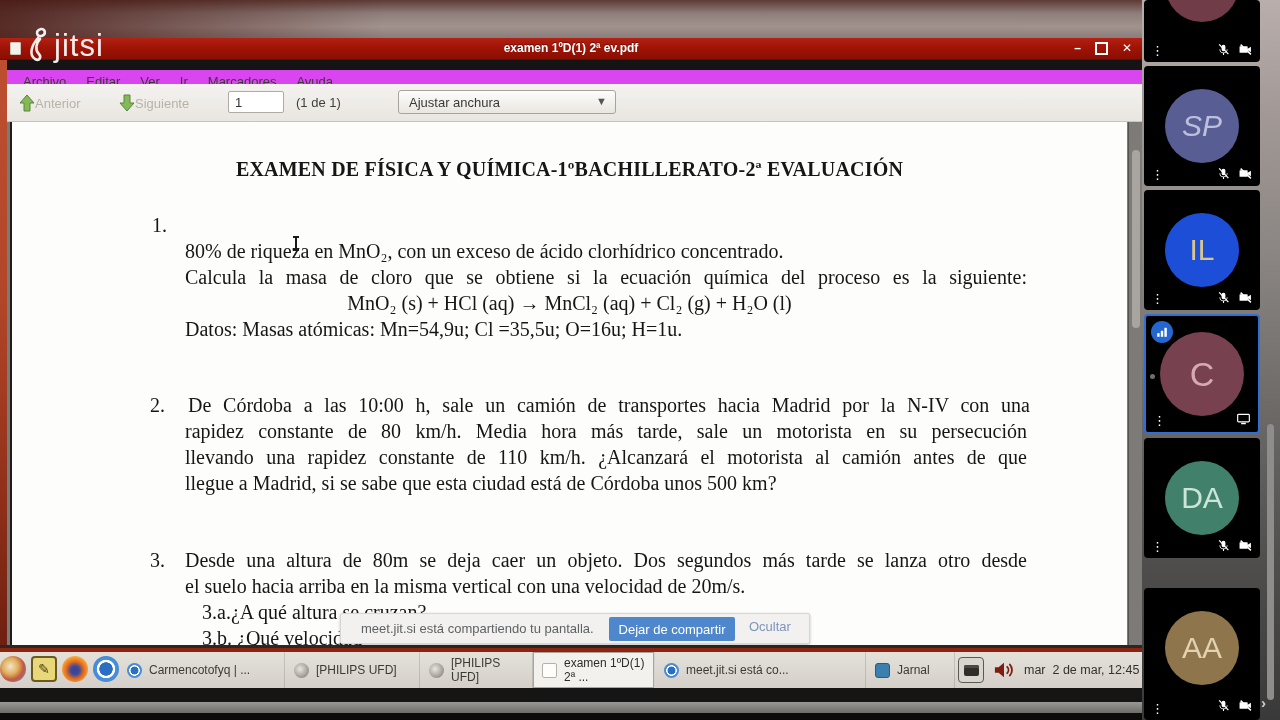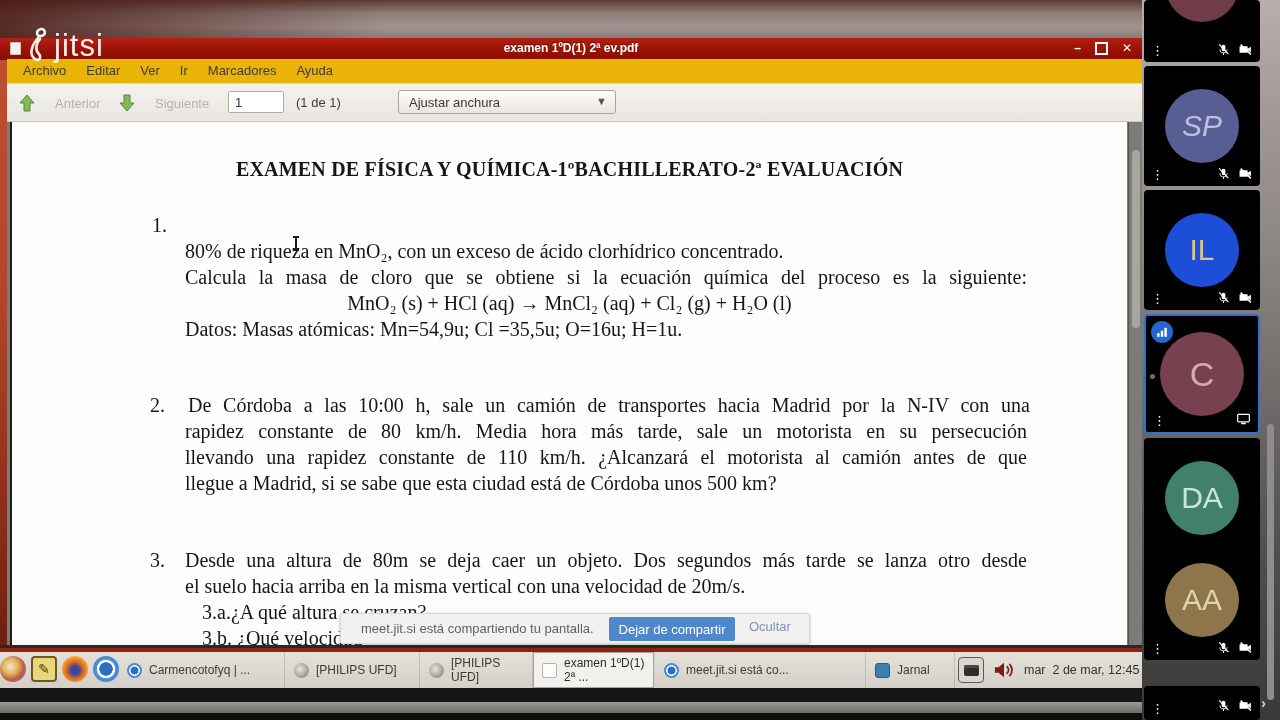--- a/index.html
+++ b/index.html
@@ -23,28 +23,28 @@
     background:linear-gradient(180deg,#b32113 0%,#a01405 45%,#8a0e02 100%);
     border-bottom:1px solid #6e0b01;z-index:5;}
   .titlebar .win-icon{position:absolute;left:10px;top:4px;width:11px;height:13px;
     background:#f4f1ec;border-radius:2px;box-shadow:inset 0 0 0 1px #c9c4ba;}
   .titlebar .title{position:absolute;left:0;right:0;top:3px;text-align:center;
     color:#fff;font-size:12px;font-weight:bold;text-shadow:0 -1px 0 rgba(0,0,0,.4);}
   .win-controls{position:absolute;right:10px;top:2px;display:flex;gap:14px;align-items:center;height:17px;}
   .win-controls .ctl{color:#fff;font-size:12px;font-weight:bold;line-height:17px;cursor:default;}
   .ctl-max{width:9px;height:9px;border:2px solid #fff;display:inline-block;}
 
-  .menubar{left:7px;top:59px;width:1135px;height:25px;background:#eab308;
+  .menubar{left:7px;top:70px;width:1135px;height:25px;background:#d946ef;
     border-bottom:1px solid #d9d5cf;display:flex;align-items:center;padding-left:6px;box-sizing:border-box;z-index:5;}
   .menubar .menu-item{font-size:13px;color:#3c3b37;padding:0 10px;line-height:24px;}
 
   .toolbar{left:7px;top:84px;width:1135px;height:38px;
     background:linear-gradient(180deg,#f4f2ef,#e9e6e1);
     border-bottom:1px solid #c9c5be;z-index:5;box-sizing:border-box;}
-  .nav-btn{position:absolute;top:0;height:38px;display:flex;align-items:center;gap:20px;}
+  .nav-btn{position:absolute;top:0;height:38px;display:flex;align-items:center;gap:0;}
   .nav-label{font-size:13px;color:#b7b2aa;}
   .page-input{position:absolute;left:221px;top:7px;width:48px;height:20px;border:1px solid #b0aba2;
     border-radius:2px;background:#fff;font-size:13px;color:#333;padding:0 0 0 6px;}
   .page-count{position:absolute;left:289px;top:11px;font-size:13px;color:#3f3e3a;}
   .zoom-select{position:absolute;left:391px;top:6px;width:218px;height:24px;box-sizing:border-box;
     border:1px solid #a9a49b;border-radius:3px;background:linear-gradient(180deg,#fdfdfc,#e9e6e1);
     font-size:13px;color:#3a3936;display:flex;align-items:center;padding-left:10px;}
   .zoom-select .arrow{position:absolute;right:8px;top:4px;color:#555;font-size:11px;}
 
   
@@ -364,21 +364,21 @@
           </g>
         <path d="M4 2.5l17 18" stroke="#fff" stroke-width="2.4"></path>
       </svg>
       <svg width="15" height="13" viewBox="0 0 24 24">
         <path fill="#fff" d="M2 6h13a1 1 0 0 1 1 1v3.5l6-3.5v10l-6-3.5V17a1 1 0 0 1-1 1H2a1 1 0 0 1-1-1V7a1 1 0 0 1 1-1z"></path>
         <path d="M3 3l19 18" stroke="#fff" stroke-width="2.6"></path>
       </svg>
     </span>
   </div>
 
-  <div class="tile" style="top:540px">
+  <div class="tile" style="top:588px">
     <div class="avatar" style="background-color: rgb(142, 117, 75);">
       <span style="color: rgb(226, 210, 176);">AA</span>
     </div>
     <span class="dots">⋮</span>
     <span class="muted">
       <svg width="13" height="13" viewBox="0 0 24 24">
         <g fill="#fff">
             <path d="M12 15a3.5 3.5 0 0 0 3.5-3.5v-5a3.5 3.5 0 0 0-7 0v5A3.5 3.5 0 0 0 12 15z"></path>
         <path d="M18 11.5a6 6 0 0 1-12 0H4.5a7.5 7.5 0 0 0 6.5 7.4V22h2v-3.1a7.5 7.5 0 0 0 6.5-7.4z"></path>
           </g>

